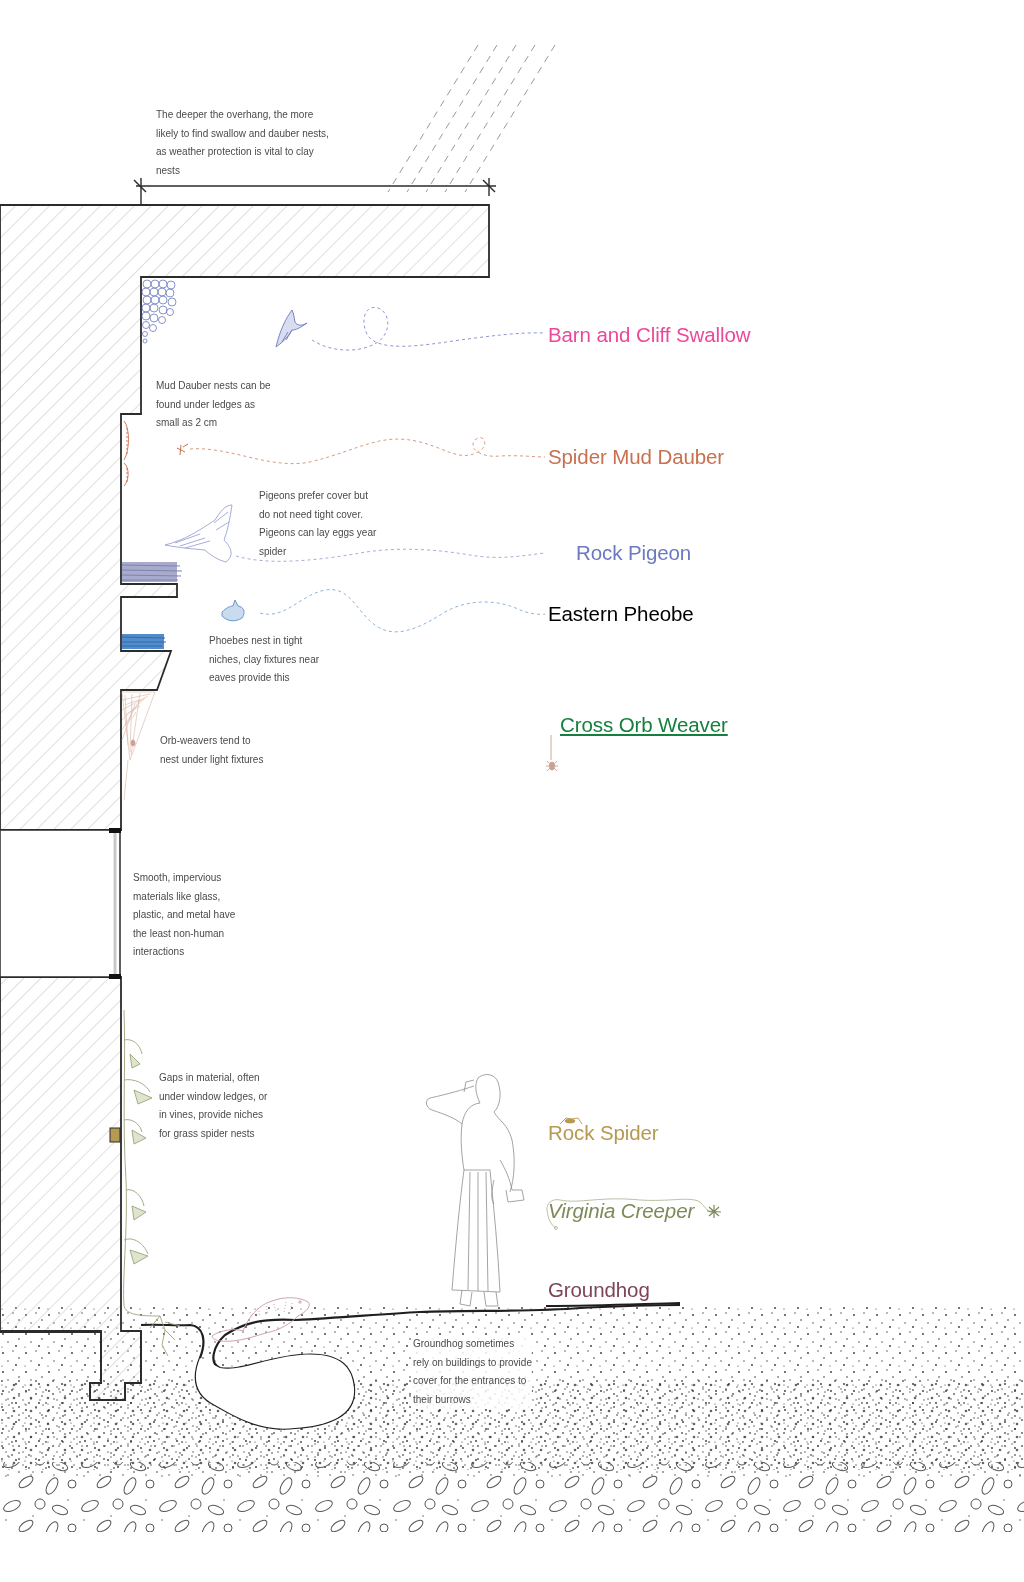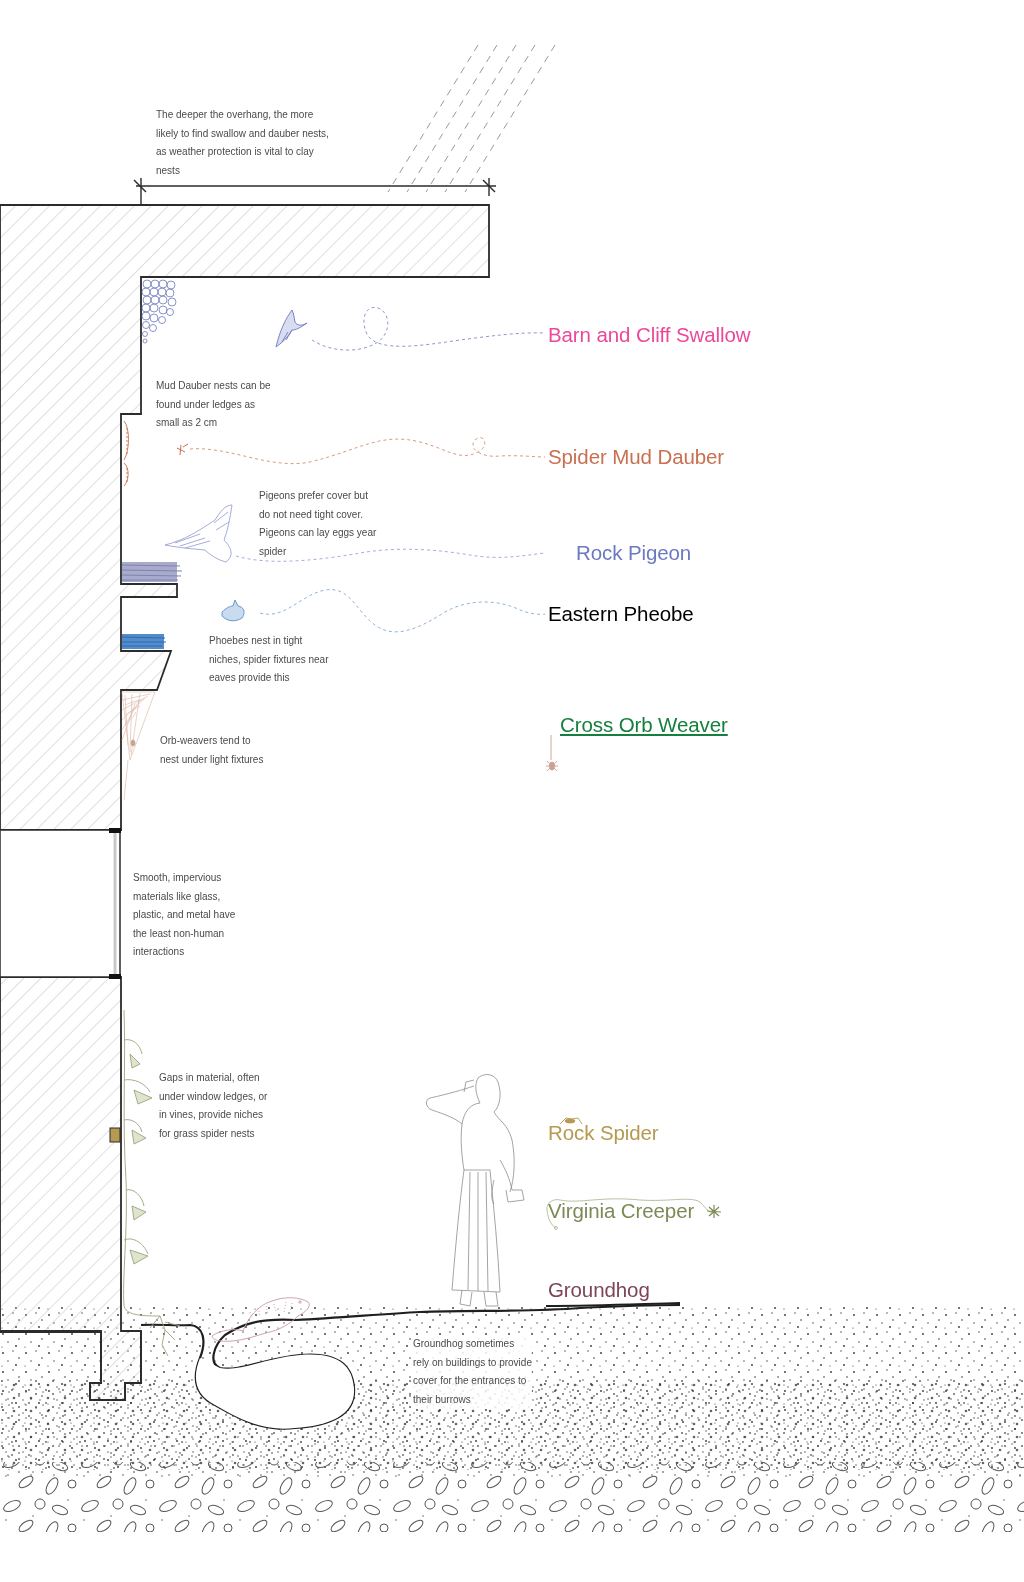--- a/index.html
+++ b/index.html
@@ -226,21 +226,21 @@
 as weather protection is vital to clay
 nests</div>
 <div class="note" style="left:156px; top:377px;">Mud Dauber nests can be
 found under ledges as
 small as 2 cm</div>
 <div class="note" style="left:259px; top:487px;">Pigeons prefer cover but
 do not need tight cover.
 Pigeons can lay eggs year
 spider</div>
 <div class="note" style="left:209px; top:632px;">Phoebes nest in tight
-niches, spider fixtures near
+niches, clay fixtures near
 eaves provide this</div>
 <div class="note" style="left:160px; top:732px;">Orb-weavers tend to
 nest under light fixtures</div>
 <div class="note" style="left:133px; top:869px;">Smooth, impervious
 materials like glass,
 plastic, and metal have
 the least non-human
 interactions</div>
 <div class="note" style="left:159px; top:1069px;">Gaps in material, often
 under window ledges, or
@@ -250,14 +250,14 @@
 rely on buildings to provide
 cover for the entrances to
 their burrows</div>
 
 <div class="species" style="left:548px; top:323px; color:#ec4899;">Barn and Cliff Swallow</div>
 <div class="species" style="left:548px; top:445px; color:#c8704f;">Spider Mud Dauber</div>
 <div class="species" style="left:548px; top:541px; color:#6c79c0;margin-left:28px;">Rock Pigeon</div>
 <div class="species" style="left:548px; top:602px; color:#000000;">Eastern Pheobe</div>
 <div class="species" style="left:560px; top:713px; color:#15803d;text-decoration:underline;">Cross Orb Weaver</div>
 <div class="species" style="left:548px; top:1121px; color:#b79a52;">Rock Spider</div>
-<div class="species" style="left:548px; top:1199px; color:#7c8a58;">Virginia Creeper</div>
+<div class="species" style="left:548px; top:1199px; color:#7c8a58;font-style:italic;">Virginia Creeper</div>
 <div class="species" style="left:548px; top:1278px; color:#7e4458;">Groundhog</div>
 
 </body></html>

